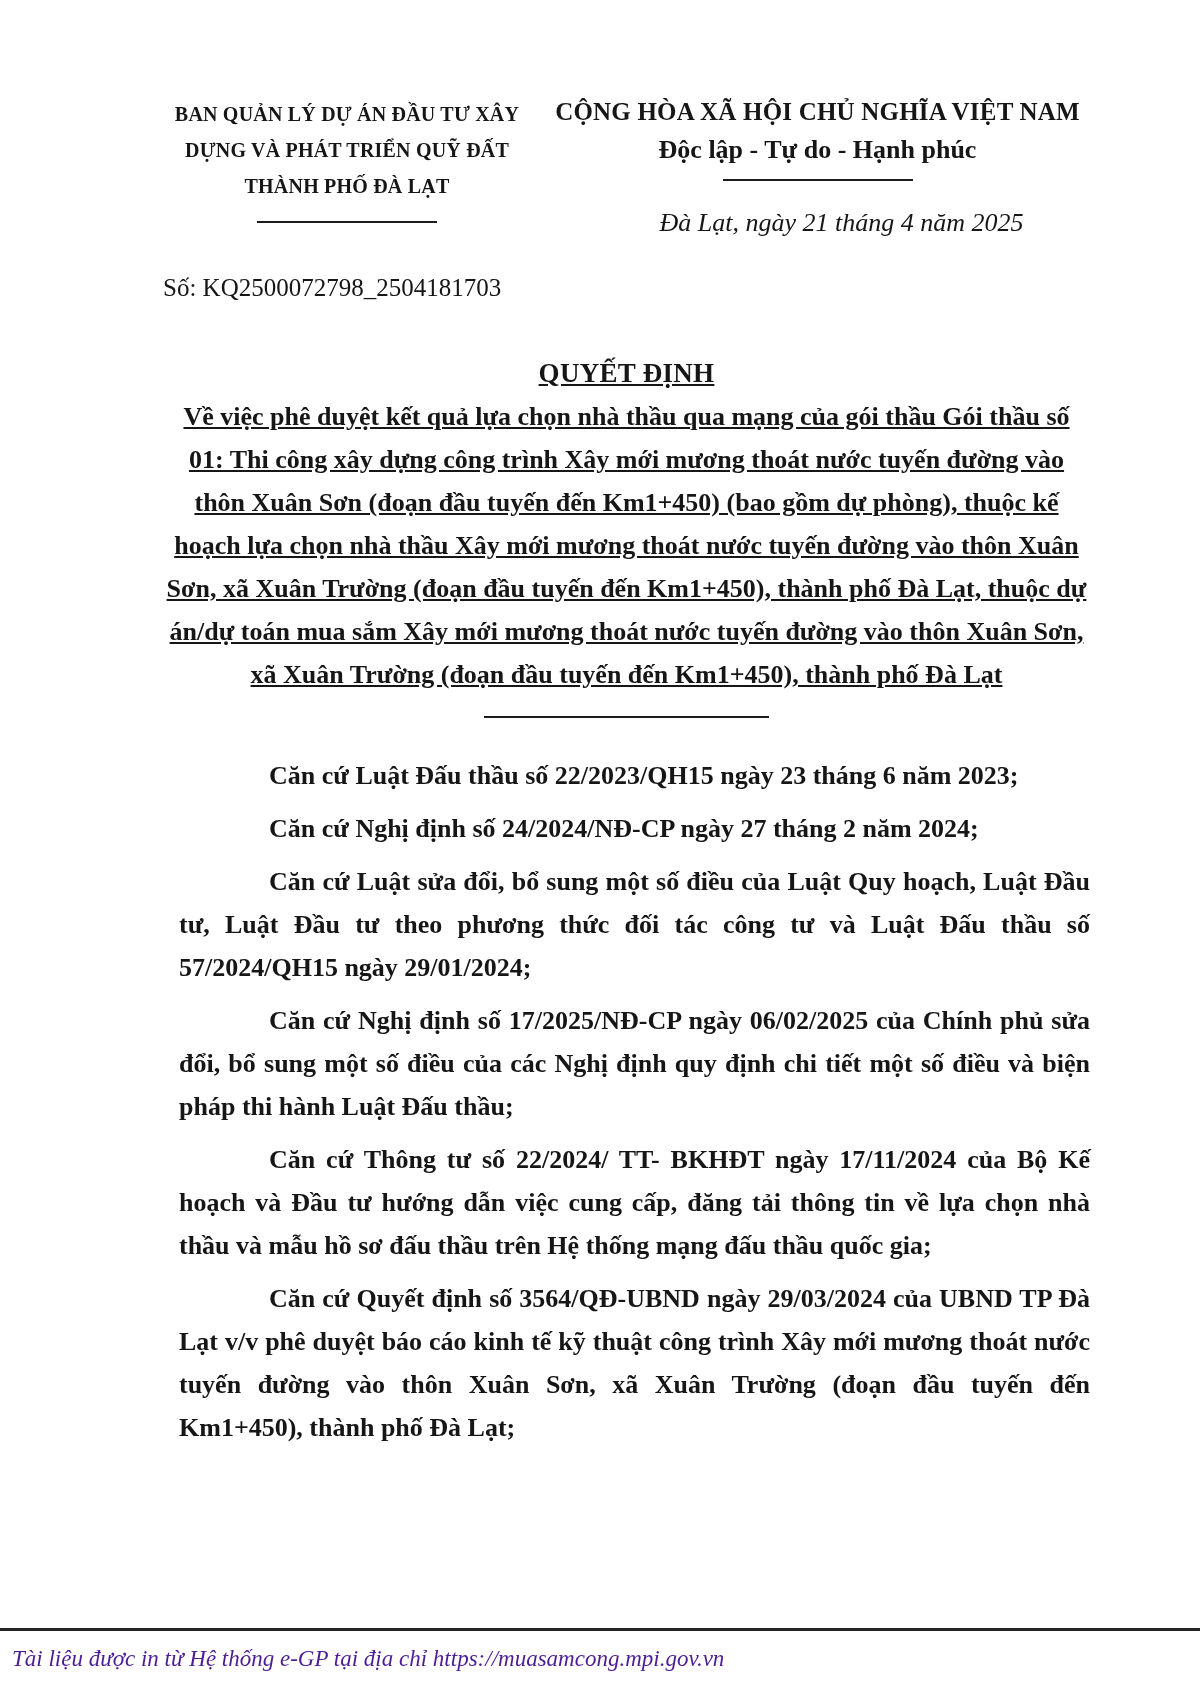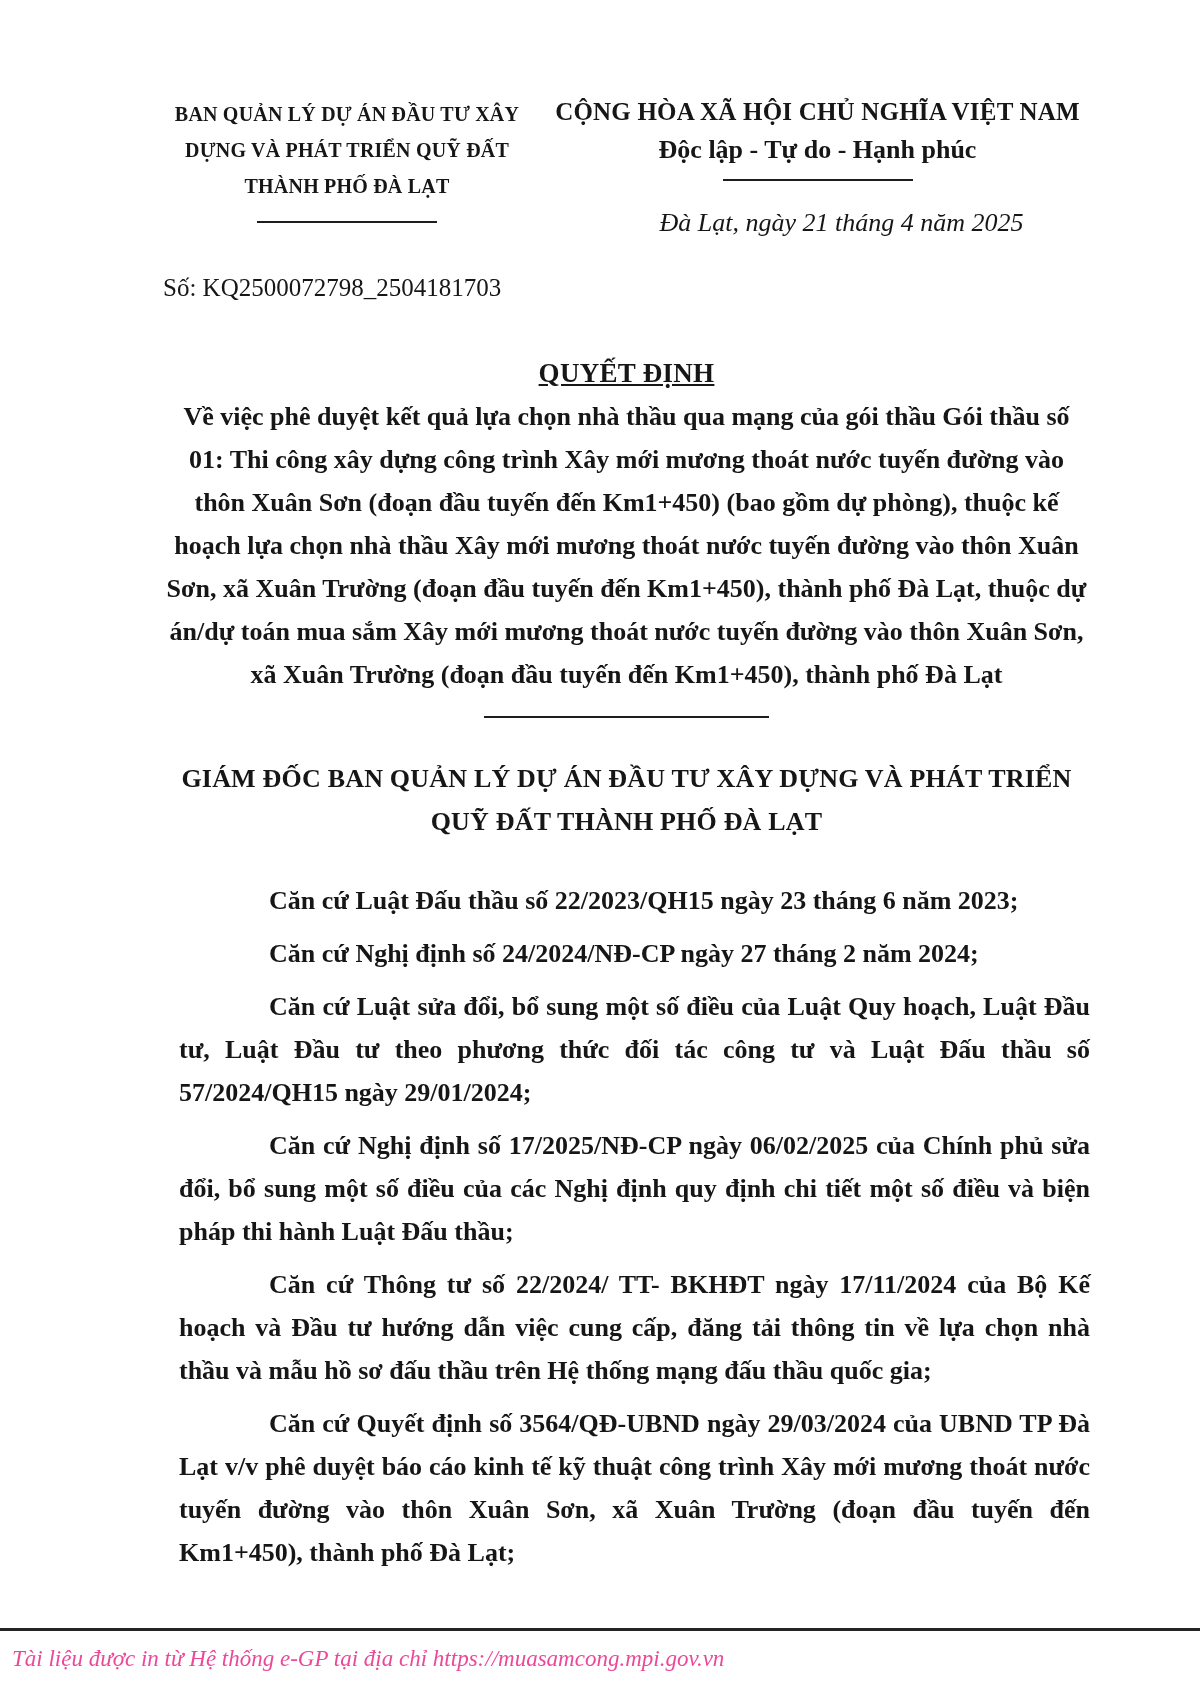--- a/index.html
+++ b/index.html
@@ -80,20 +80,21 @@
     margin-top: 56px;
     letter-spacing: 0.3px;
     text-decoration: underline;
   }
   .decision-subject {
     font-weight: bold;
     font-size: 26px;
     line-height: 43px;
     text-align: center;
     margin-top: 6px;
+    text-decoration: underline;
   }
   .subject-rule {
     width: 285px;
     margin: 20px auto 0 auto;
   }
   .authority-heading {
     font-weight: bold;
     font-size: 26px;
     line-height: 43px;
     text-align: center;
@@ -119,21 +120,21 @@
     left: 0;
     right: 0;
     bottom: 0;
     height: 66px;
     border-top: 3px solid #242424;
   }
   .footer-note {
     font-style: italic;
     font-size: 23px;
     padding: 15px 0 0 12px;
-    color: #ec4899;
+    color: #4c1d95;
   }
 </style>
 </head>
 <body>
 
 <div class="page">
   <div class="content">
 
     <div class="header">
       <div class="issuer">
@@ -150,21 +151,20 @@
     </div>
 
     <div class="doc-number">Số: KQ2500072798_2504181703</div>
 
     <div class="decision-title">QUYẾT ĐỊNH</div>
 
     <div class="decision-subject">Về việc phê duyệt kết quả lựa chọn nhà thầu qua mạng của gói thầu Gói thầu số 01: Thi công xây dựng công trình Xây mới mương thoát nước tuyến đường vào thôn Xuân Sơn (đoạn đầu tuyến đến Km1+450) (bao gồm dự phòng), thuộc kế hoạch lựa chọn nhà thầu Xây mới mương thoát nước tuyến đường vào thôn Xuân Sơn, xã Xuân Trường (đoạn đầu tuyến đến Km1+450), thành phố Đà Lạt, thuộc dự án/dự toán mua sắm Xây mới mương thoát nước tuyến đường vào thôn Xuân Sơn, xã Xuân Trường (đoạn đầu tuyến đến Km1+450), thành phố Đà Lạt</div>
 
     <div class="rule subject-rule"></div>
 
-    <div class="authority-heading">GIÁM ĐỐC BAN QUẢN LÝ DỰ ÁN ĐẦU TƯ XÂY DỰNG VÀ PHÁT TRIỂN QUỸ ĐẤT THÀNH PHỐ ĐÀ LẠT</div>
 
     <div class="recitals">
         <p class="recital">Căn cứ Luật Đấu thầu số 22/2023/QH15 ngày 23 tháng 6 năm 2023;</p>
         <p class="recital">Căn cứ Nghị định số 24/2024/NĐ-CP ngày 27 tháng 2 năm 2024;</p>
         <p class="recital">Căn cứ Luật sửa đổi, bổ sung một số điều của Luật Quy hoạch, Luật Đầu tư, Luật Đầu tư theo phương thức đối tác công tư và Luật Đấu thầu số 57/2024/QH15 ngày 29/01/2024;</p>
         <p class="recital">Căn cứ Nghị định số 17/2025/NĐ-CP ngày 06/02/2025 của Chính phủ sửa đổi, bổ sung một số điều của các Nghị định quy định chi tiết một số điều và biện pháp thi hành Luật Đấu thầu;</p>
         <p class="recital">Căn cứ Thông tư số 22/2024/ TT- BKHĐT ngày 17/11/2024 của Bộ Kế hoạch và Đầu tư hướng dẫn việc cung cấp, đăng tải thông tin về lựa chọn nhà thầu và mẫu hồ sơ đấu thầu trên Hệ thống mạng đấu thầu quốc gia;</p>
         <p class="recital">Căn cứ Quyết định số 3564/QĐ-UBND ngày 29/03/2024 của UBND TP Đà Lạt v/v phê duyệt báo cáo kinh tế kỹ thuật công trình Xây mới mương thoát nước tuyến đường vào thôn Xuân Sơn, xã Xuân Trường (đoạn đầu tuyến đến Km1+450), thành phố Đà Lạt;</p>
       </div>
 

